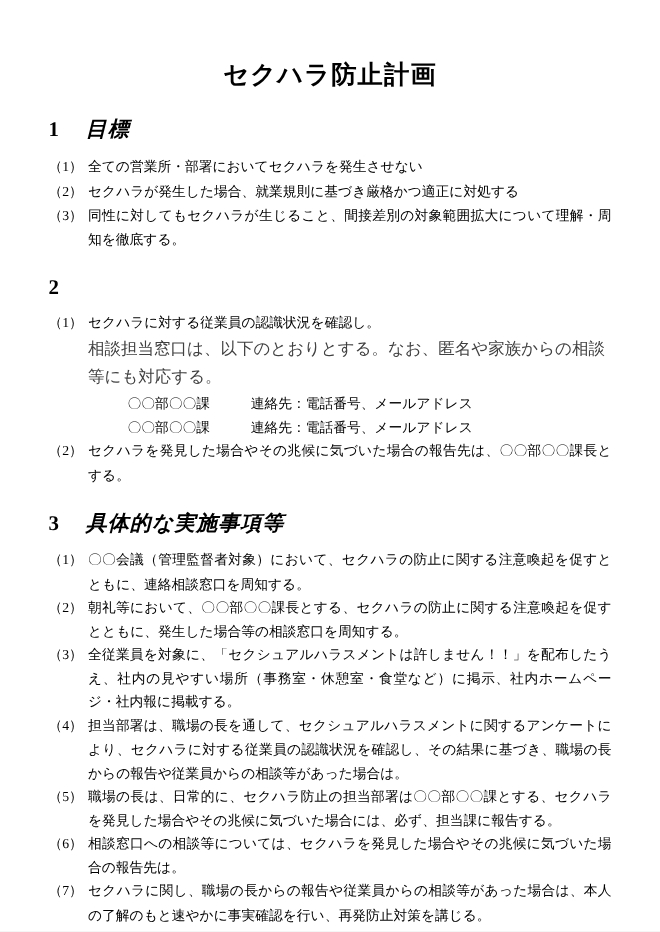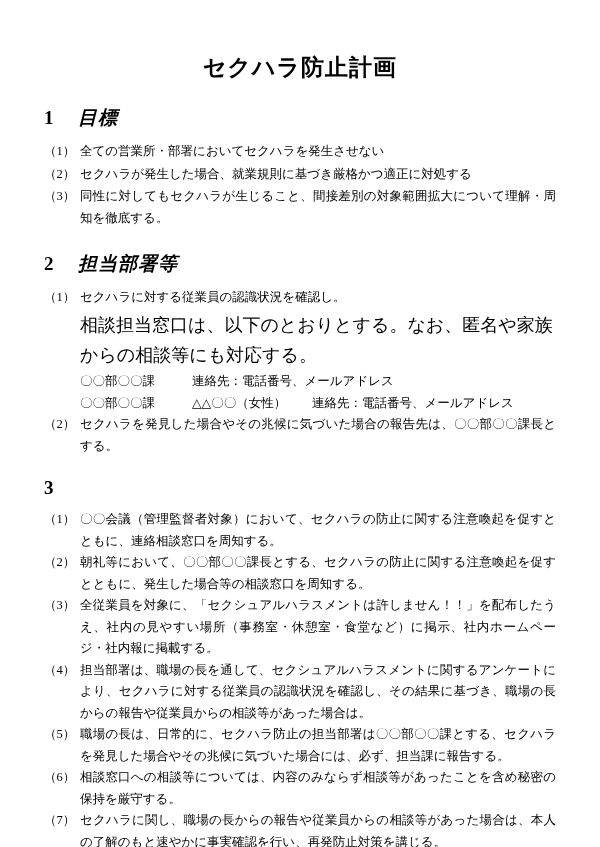--- a/index.html
+++ b/index.html
@@ -58,33 +58,34 @@
   .item-num {
     flex: 0 0 36px;
     width: 36px;
     white-space: nowrap;
   }
   .item-body {
     flex: 1 1 auto;
     text-align: justify;
   }
   .sub-line {
-    font-size: 18px;
+    font-size: 15px;
     line-height: 1.72;
     margin-left: 36px;
-    color: #000000;
+    color: #404040;
+    font-family: Liberation Mono, monospace;
   }
   .contact-row {
     display: flex;
     font-size: 12.5px;
     line-height: 1.72;
     margin-left: 36px;
     color: #000;
   }
-  .c-office { flex: 0 0 112px; }
+  .c-office { flex: 0 0 112px; margin-left: 36px; }
   .c-name   { flex: 0 0 120px; }
   .c-label  { flex: 0 0 auto; }
   .gap-2 { height: 18px; }
   .gap-3 { height: 16px; }
   .sec3-list .item { margin-bottom: 0px; }
 </style>
 </head>
 <body>
 
 <div class="page">
@@ -108,47 +109,46 @@
       <span class="item-num">（3）</span>
       <span class="item-body">同性に対してもセクハラが生じること、間接差別の対象範囲拡大について理解・周知を徹底する。</span>
     </div>
   </div>
 
   <div class="gap-2"></div>
 
   <div class="section">
     <div class="section-head">
       <span class="section-num">2</span>
-      <span class="section-title">担当部署等</span>
     </div>
     <div class="item">
       <span class="item-num">（1）</span>
       <span class="item-body">セクハラに対する従業員の認識状況を確認し。</span>
     </div>
     <div class="sub-line">相談担当窓口は、以下のとおりとする。なお、匿名や家族からの相談等にも対応する。</div>
     <div class="contact-row">
       <span class="c-office">〇〇部〇〇課</span>
       <span class="c-label">連絡先：電話番号、メールアドレス</span>
     </div>
     <div class="contact-row">
       <span class="c-office">〇〇部〇〇課</span>
-      <span class="c-name">△△〇〇（女性）</span>
       <span class="c-label">連絡先：電話番号、メールアドレス</span>
     </div>
     <div class="item">
       <span class="item-num">（2）</span>
       <span class="item-body">セクハラを発見した場合やその兆候に気づいた場合の報告先は、〇〇部〇〇課長とする。</span>
     </div>
   </div>
 
   <div class="gap-3"></div>
 
   <div class="section sec3-list">
     <div class="section-head">
       <span class="section-num">3</span>
+      <span class="section-title">具体的な実施事項等</span>
     </div>
     <div class="item">
       <span class="item-num">（1）</span>
       <span class="item-body">〇〇会議（管理監督者対象）において、セクハラの防止に関する注意喚起を促すとともに、連絡相談窓口を周知する。</span>
     </div>
     <div class="item">
       <span class="item-num">（2）</span>
       <span class="item-body">朝礼等において、〇〇部〇〇課長とする、セクハラの防止に関する注意喚起を促すとともに、発生した場合等の相談窓口を周知する。</span>
     </div>
     <div class="item">
@@ -158,21 +158,21 @@
     <div class="item">
       <span class="item-num">（4）</span>
       <span class="item-body">担当部署は、職場の長を通して、セクシュアルハラスメントに関するアンケートにより、セクハラに対する従業員の認識状況を確認し、その結果に基づき、職場の長からの報告や従業員からの相談等があった場合は。</span>
     </div>
     <div class="item">
       <span class="item-num">（5）</span>
       <span class="item-body">職場の長は、日常的に、セクハラ防止の担当部署は〇〇部〇〇課とする、セクハラを発見した場合やその兆候に気づいた場合には、必ず、担当課に報告する。</span>
     </div>
     <div class="item">
       <span class="item-num">（6）</span>
-      <span class="item-body">相談窓口への相談等については、内容のみならず相談等があったことを含め秘密の保持を厳守する。</span>
+      <span class="item-body">相談窓口への相談等については、セクハラを発見した場合やその兆候に気づいた場合の報告先は。</span>
     </div>
     <div class="item">
       <span class="item-num">（7）</span>
       <span class="item-body">セクハラに関し、職場の長からの報告や従業員からの相談等があった場合は、本人の了解のもと速やかに事実確認を行い、再発防止対策を講じる。</span>
     </div>
   </div>
 
 </div>
 
 </body></html>

